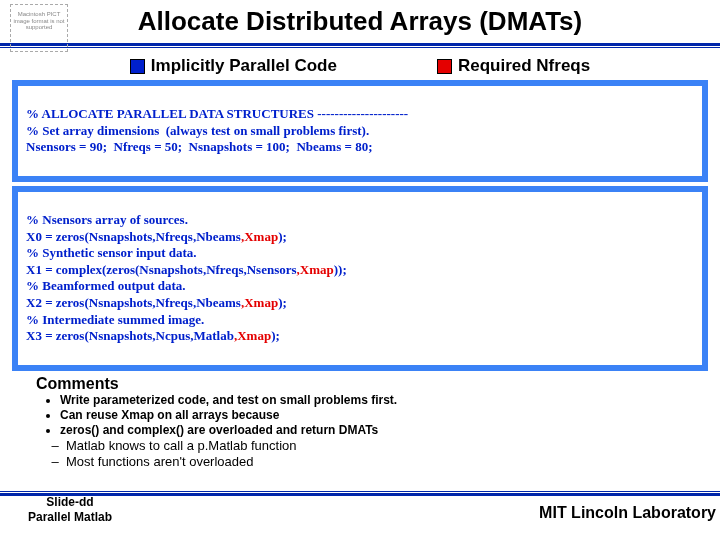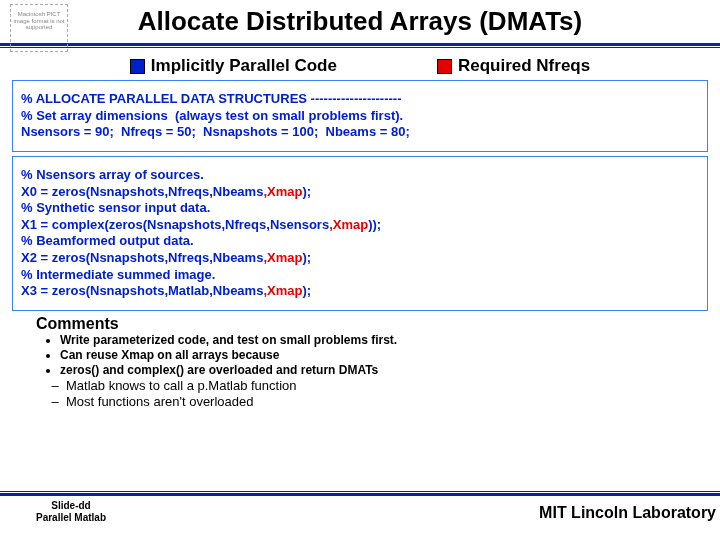--- a/index.html
+++ b/index.html
@@ -55,24 +55,24 @@
   }
   .legend-item { display: flex; align-items: center; gap: 6px; }
   .swatch {
     width: 13px; height: 13px;
     border: 1px solid #000;
     display: inline-block;
   }
   .swatch-blue { background: #0020cc; }
   .swatch-red  { background: #e40000; }
   .codebox {
-    border: 1px solid #3b82f6;
+    border: 6px solid #3b82f6;
     margin: 0 12px 4px 12px;
-    padding: 10px 8px;
-    font-family: Liberation Sans, sans-serif;
+    padding: 20px 8px;
+    font-family: Liberation Serif, serif;
     font-size: 13px;
     font-weight: bold;
     line-height: 1.28;
     white-space: pre;
     color: #0020cc;
   }
   .codebox .chg { color: #e40000; }
   .bullets {
     margin: 0 28px 0 36px;
     font-size: 16px;
@@ -92,23 +92,23 @@
     list-style-type: "–  ";
     margin: 0 0 4px 30px;
     padding: 0;
     font-size: 13px;
     font-weight: normal;
   }
   ul.lvl1 > li { margin-bottom: 1px; }
   ul.lvl2 > li { margin-bottom: 0; line-height: 1.25; }
   .footer-left {
     position: absolute;
-    left: 36px;
+    left: 28px;
     bottom: 16px;
-    font-size: 10px;
+    font-size: 12px;
     text-align: center;
     line-height: 1.2;
     font-weight: bold;
   }
   .footer-right {
     position: absolute;
     right: 4px;
     bottom: 18px;
     font-size: 16px;
     font-weight: bold;
@@ -154,21 +154,21 @@
 <span>% Set array dimensions  (always test on small problems first).</span>
 <span>Nsensors = 90;  Nfreqs = 50;  Nsnapshots = 100;  Nbeams = 80;</span></div>
 
 <div class="codebox"><span>% Nsensors array of sources.</span>
 <span>X0 = zeros(Nsnapshots,Nfreqs,Nbeams</span><span class="chg">,Xmap</span><span>);</span>
 <span>% Synthetic sensor input data.</span>
 <span>X1 = complex(zeros(Nsnapshots,Nfreqs,Nsensors</span><span class="chg">,Xmap</span><span>));</span>
 <span>% Beamformed output data.</span>
 <span>X2 = zeros(Nsnapshots,Nfreqs,Nbeams</span><span class="chg">,Xmap</span><span>);</span>
 <span>% Intermediate summed image.</span>
-<span>X3 = zeros(Nsnapshots,Matlab,Nbeams</span><span class="chg">,Xmap</span><span>);</span></div>
+<span>X3 = zeros(Nsnapshots,Ncpus,Matlab</span><span class="chg">,Xmap</span><span>);</span></div>
 
 <div class="bullets">
   <div class="b-head">Comments</div>
   <ul class="lvl1">
     <li>Write parameterized code, and test on small problems first.</li>
     <li>Can reuse Xmap on all arrays because</li>
   </ul>
   <ul class="lvl1">
     <li>zeros() and complex() are overloaded and return DMATs</li>
   </ul>

